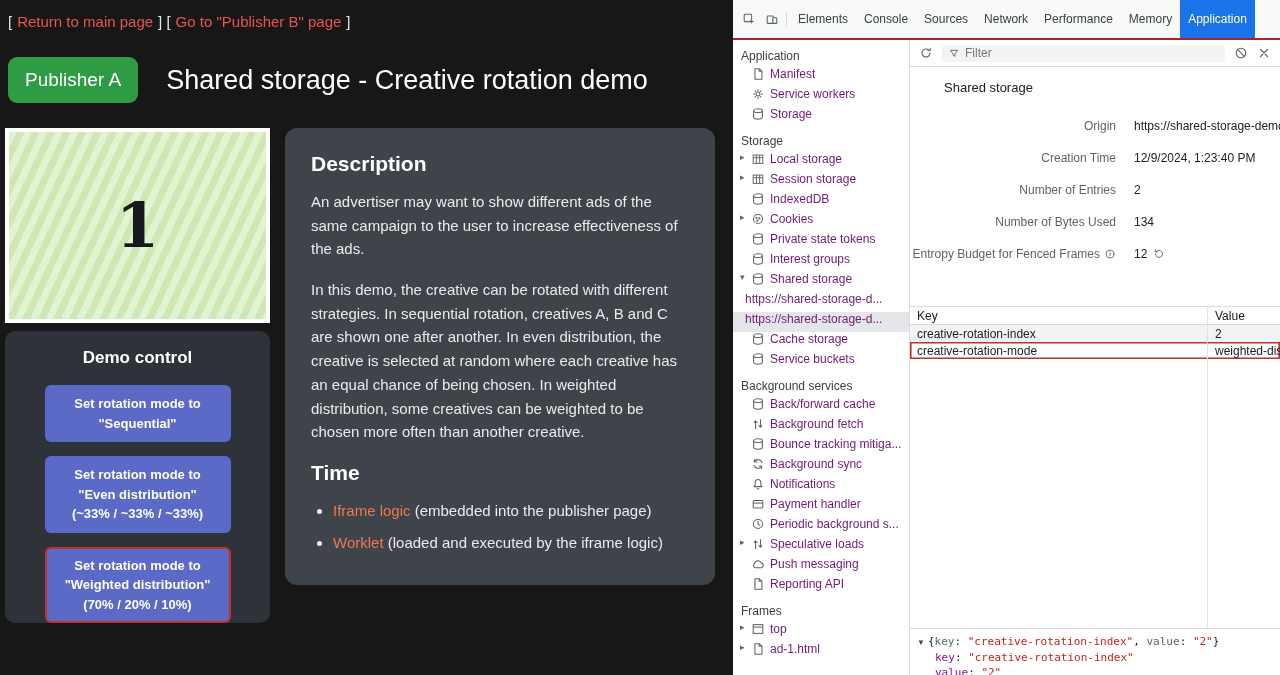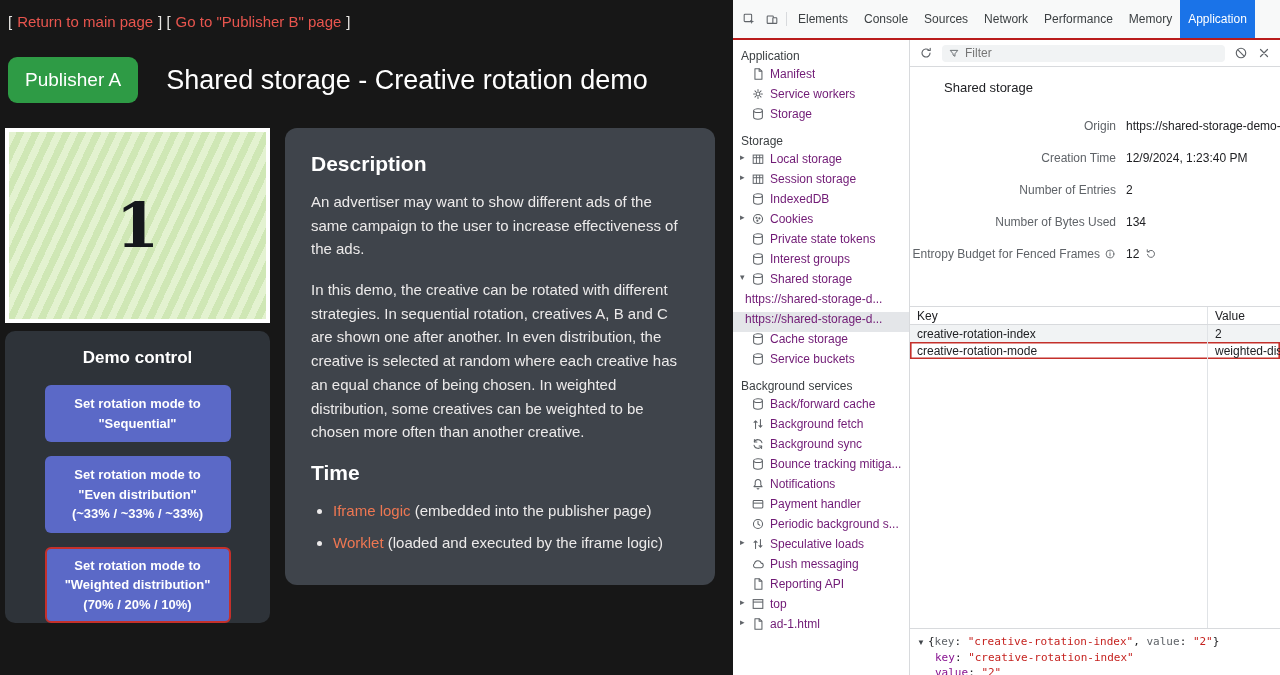--- a/index.html
+++ b/index.html
@@ -54,21 +54,21 @@
   .tw.c::before{content:"▸"}
   .tw.o::before{content:"▾"}
   .main{flex:1;display:flex;flex-direction:column;min-width:0}
   .tb{height:27px;flex:none;display:flex;align-items:center;gap:9px;border-bottom:1px solid #d8dadd;padding:0 9px}
   .tbbtn{color:#5f6368;display:flex;align-items:center;cursor:pointer}
   .pill{flex:1;height:17px;background:#f1f3f4;border-radius:4px;display:flex;align-items:center;padding:0 6px;gap:5px;color:#5f6368}
   .pill input{border:none;background:transparent;outline:none;font:12px "Liberation Sans",sans-serif;color:#202124;flex:1;padding:0;min-width:0}
   .view{flex:1;display:flex;flex-direction:column;min-height:0}
   .vtitle{margin:13px 0 0 34px;font-size:13px;color:#202124}
   .meta{margin-top:15px}
-  .mrow{display:grid;grid-template-columns:206px 1fr;column-gap:10px;height:32px;align-items:center}
+  .mrow{display:grid;grid-template-columns:206px 1fr;column-gap:18px;height:32px;align-items:center}
   .ml{text-align:right;color:#5f6368;display:flex;justify-content:flex-end;align-items:center;gap:4px}
   .mv{color:#202124;display:flex;align-items:center;gap:6px;white-space:nowrap;overflow:hidden}
   .ml .ic,.mv .ic{width:12px;height:12px;color:#5f6368}
   .grid{flex:1;display:flex;flex-direction:column;min-height:0;margin-top:36px;border-top:1px solid #d8dadd}
   .g-h{height:18px;flex:none;display:flex;align-items:center;border-bottom:1px solid #d8dadd;color:#202124}
   .g-k{width:298px;flex:none;padding-left:7px;white-space:nowrap;overflow:hidden;border-right:1px solid #e0e3e6;height:100%;display:flex;align-items:center}
   .g-v{flex:1;padding-left:7px;white-space:nowrap;overflow:hidden;height:100%;display:flex;align-items:center}
   .g-r{height:17px;flex:none;display:flex;align-items:center;color:#202124;cursor:pointer}
   .g-r.alt{background:#f1f3f4}
   .g-r.hl{box-shadow:inset 0 0 0 1.6px #c4302b}
@@ -372,34 +372,34 @@
         <div class="si">
             <span class="tw"></span>
             <svg class="ic">
               <use href="#i-updown"></use>
             </svg>
             <span class="lbl">Background fetch</span>
           </div>
         <div class="si">
             <span class="tw"></span>
             <svg class="ic">
+              <use href="#i-db"></use>
+            </svg>
+            <span class="lbl">Bounce tracking mitiga...</span>
+          </div>
+        <div class="si">
+            <span class="tw"></span>
+            <svg class="ic">
               <use href="#i-sync"></use>
             </svg>
             <span class="lbl">Background sync</span>
           </div>
         <div class="si">
             <span class="tw"></span>
             <svg class="ic">
-              <use href="#i-db"></use>
-            </svg>
-            <span class="lbl">Bounce tracking mitiga...</span>
-          </div>
-        <div class="si">
-            <span class="tw"></span>
-            <svg class="ic">
               <use href="#i-bell"></use>
             </svg>
             <span class="lbl">Notifications</span>
           </div>
         <div class="si">
             <span class="tw"></span>
             <svg class="ic">
               <use href="#i-card"></use>
             </svg>
             <span class="lbl">Payment handler</span>
@@ -428,20 +428,21 @@
         <div class="si">
             <span class="tw"></span>
             <svg class="ic">
               <use href="#i-doc"></use>
             </svg>
             <span class="lbl">Reporting API</span>
           </div>
       </div>
 
       <div class="sec">
+        <div class="sec-t">Frames</div>
         <div class="si">
             <span class="tw c"></span>
             <svg class="ic">
               <use href="#i-frame"></use>
             </svg>
             <span class="lbl">top</span>
           </div>
         <div class="si">
             <span class="tw c"></span>
             <svg class="ic">

